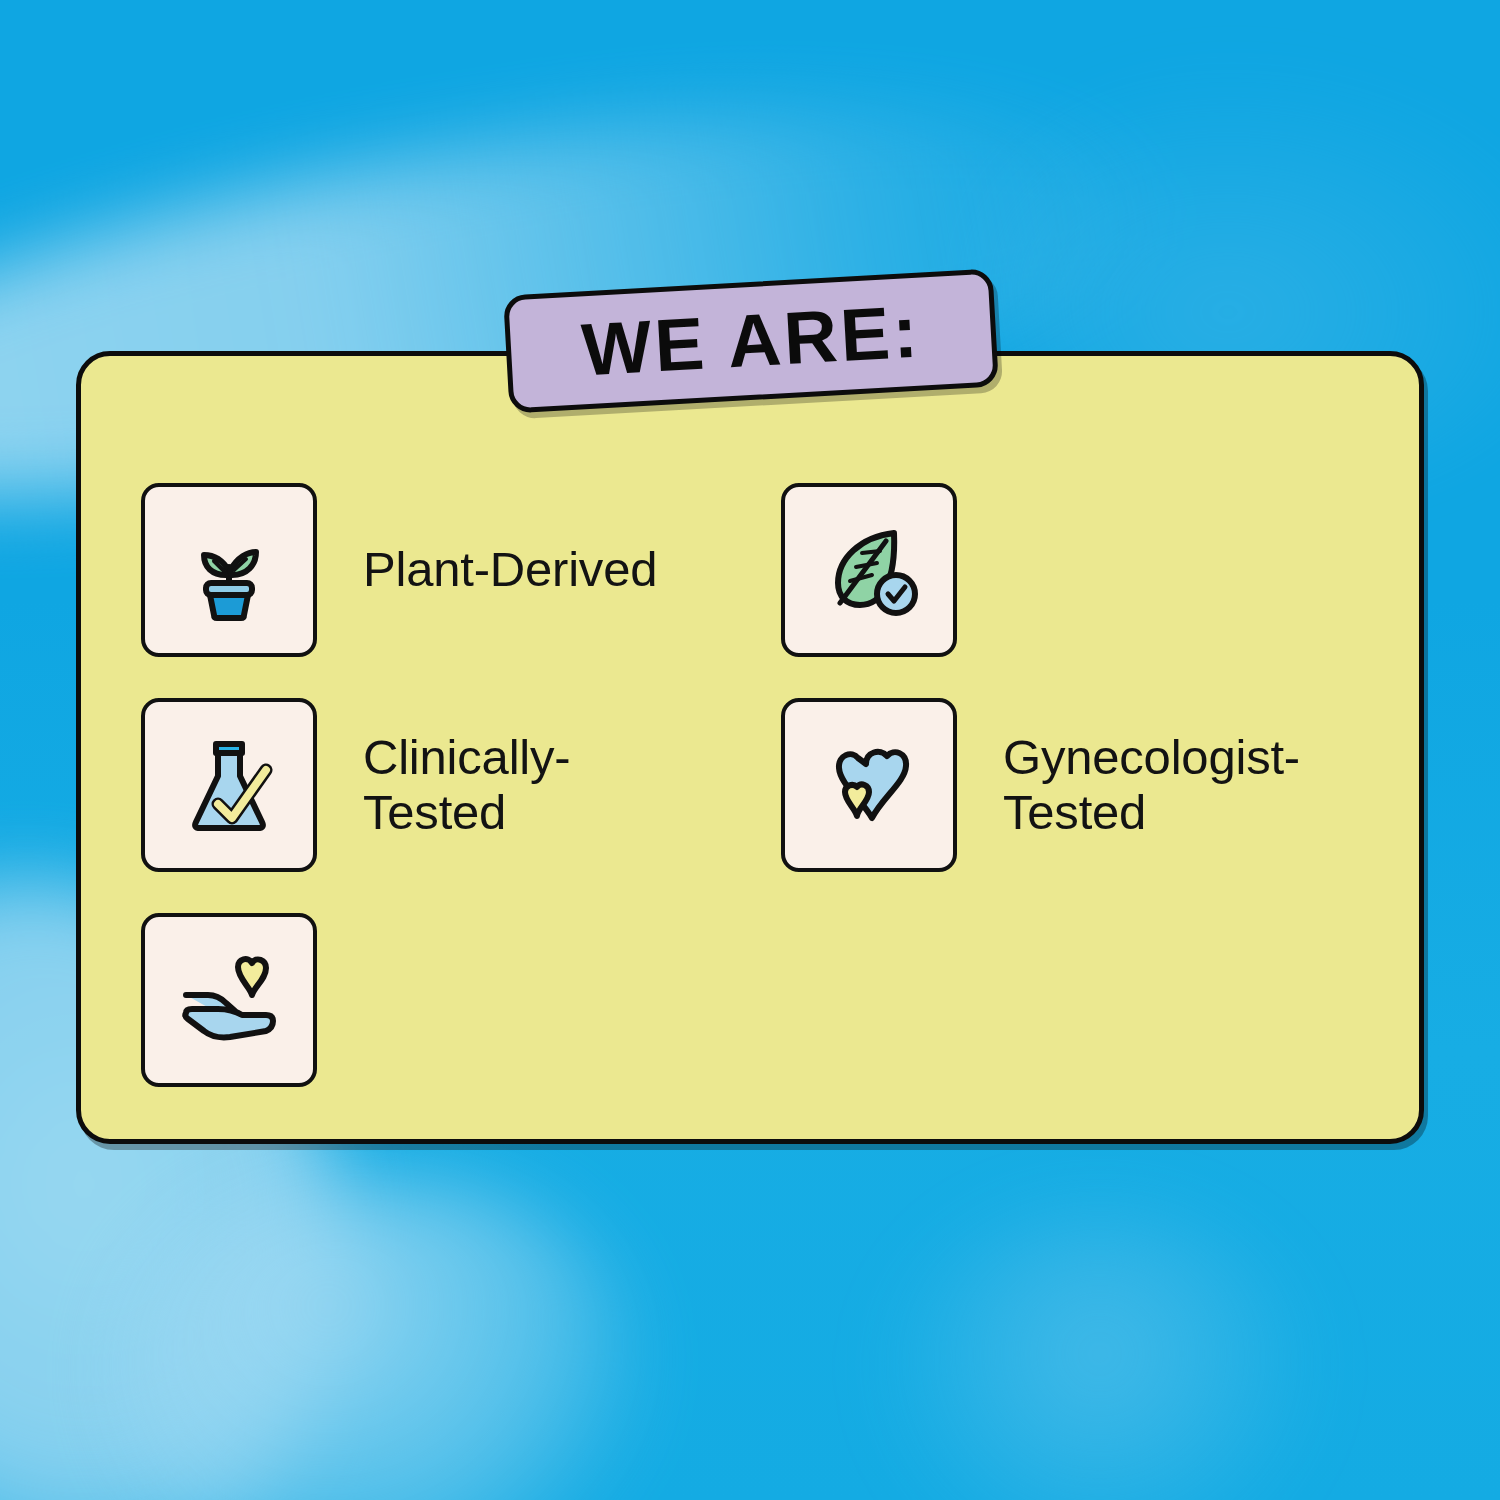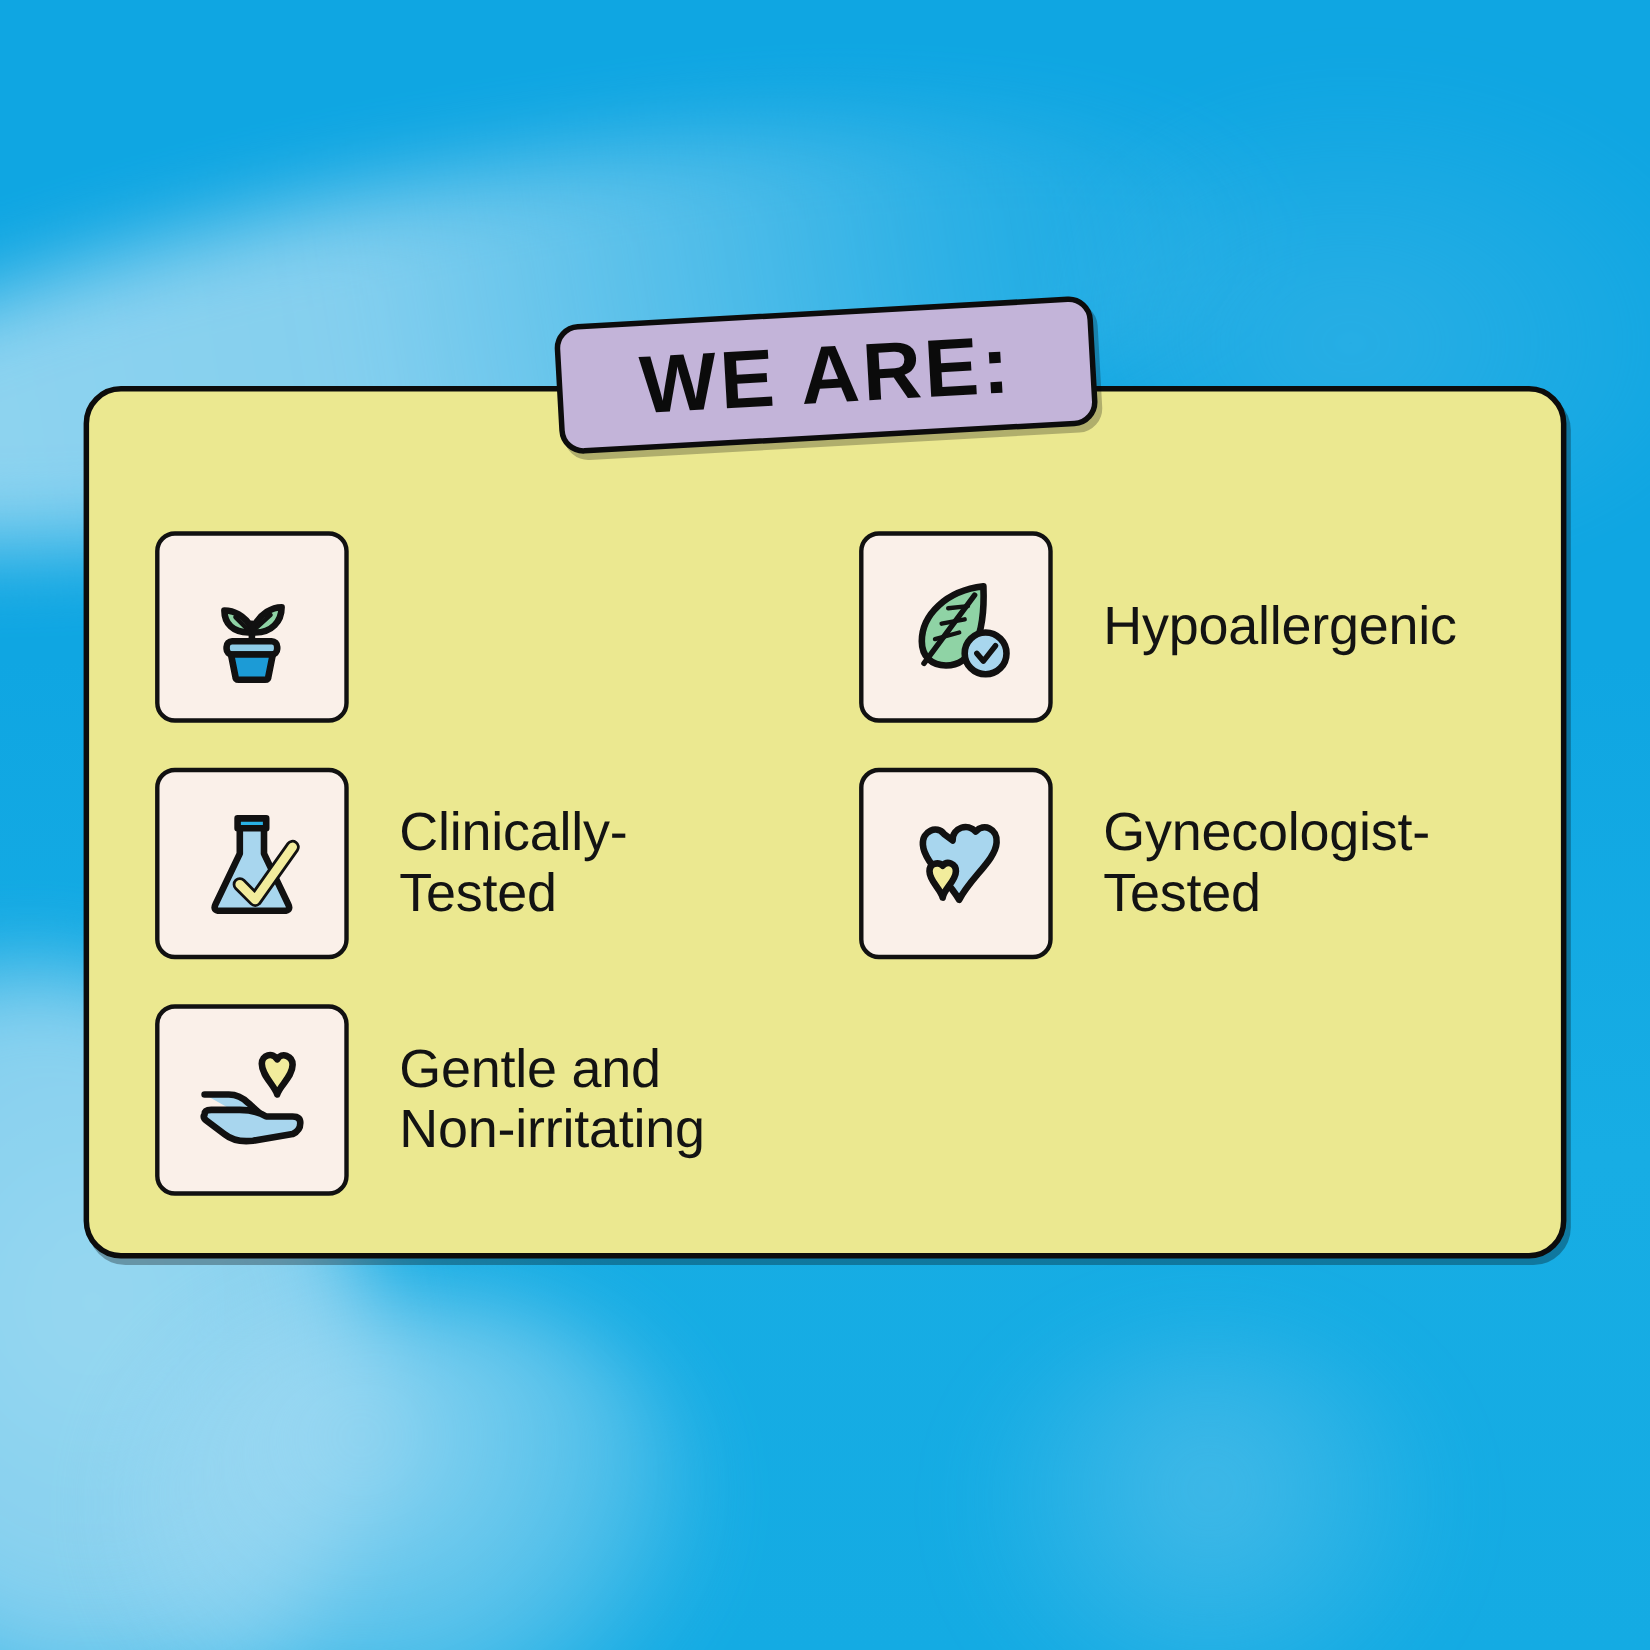--- a/index.html
+++ b/index.html
@@ -185,35 +185,35 @@
               <path d="M55 78 L55 52"></path>
               <path d="M55 56 C48 44 38 40 30 40 C30 52 38 60 52 60 Z" fill="#8FD3A5"></path>
               <path d="M56 56 C63 42 74 37 82 37 C82 50 73 60 58 60 Z" fill="#8FD3A5"></path>
               <path d="M40 46 L50 56" stroke-width="4"></path>
               <path d="M72 44 L60 55" stroke-width="4"></path>
               <rect x="32" y="68" width="46" height="12" rx="5" fill="#8FCDE8"></rect>
               <path d="M36 80 L40 100 Q40 103 43 103 L67 103 Q70 103 70 100 L74 80 Z" fill="#1C9BD6"></path>
             </g>
           </svg>
         </div>
+        <div class="feature-label">Plant-Derived</div>
       </div>
 
       <div class="feature">
         <div class="icon-tile">
           <svg width="110" height="110" viewBox="0 0 110 110">
             <g fill="none" stroke="#111" stroke-width="6" stroke-linecap="round" stroke-linejoin="round">
               <path d="M80 18 C46 22 24 44 24 68 C24 82 33 90 46 90 C68 90 82 66 80 18 Z" fill="#8FD3A5"></path>
               <path d="M72 26 L26 88" stroke-width="5"></path>
               <path d="M66 36 L48 38 M63 48 L42 52 M58 60 L36 66" stroke-width="4"></path>
               <circle cx="82" cy="79" r="19" fill="#A8D6EE"></circle>
               <path d="M74 79 L80 86 L91 72" stroke-width="5"></path>
             </g>
           </svg>
         </div>
-        <div class="feature-label">Hypoallergenic</div>
       </div>
 
       <div class="feature">
         <div class="icon-tile">
           <svg width="110" height="110" viewBox="0 0 110 110">
             <g fill="none" stroke="#111" stroke-width="6" stroke-linecap="round" stroke-linejoin="round">
               <path d="M44 16 L44 46 L22 92 Q19 98 26 98 L84 98 Q91 98 88 92 L66 46 L66 16 Z" fill="#A8D6EE"></path>
               <rect x="42" y="14" width="26" height="9" fill="#29B2E6"></rect>
               <path d="M44 74 L58 88 L92 40" stroke="#111" stroke-width="13"></path>
               <path d="M44 74 L58 88 L92 40" stroke="#F2EC9C" stroke-width="8"></path>
@@ -241,22 +241,20 @@
       <div class="feature">
         <div class="icon-tile">
           <svg width="110" height="110" viewBox="0 0 110 110">
             <g stroke="#111" stroke-width="6" stroke-linejoin="round" stroke-linecap="round">
               <path d="M64 22 C64 14 74 11 78 18 C82 11 92 15 92 23 C92 34 80 42 78 50 C76 42 64 33 64 22 Z" fill="#F2EC9C"></path>
               <path d="M12 50 L34 50 Q44 50 52 58 L61 66 Q66 71 61 75 Q57 79 52 75 L44 68" fill="#A8D6EE"></path>
               <path d="M12 68 Q12 64 18 64 L44 64 Q58 64 68 70 L92 70 Q99 70 99 76 Q99 83 92 86 L56 92 Q40 94 30 86 L14 74 Q10 71 12 68 Z" fill="#A8D6EE"></path>
             </g>
           </svg>
         </div>
-        <div class="feature-label">Gentle and
-Non-irritating</div>
       </div>
 
     </div>
   </div>
 
   <div class="badge">
     <span class="badge-text">WE ARE:</span>
   </div>
 
 </div>

